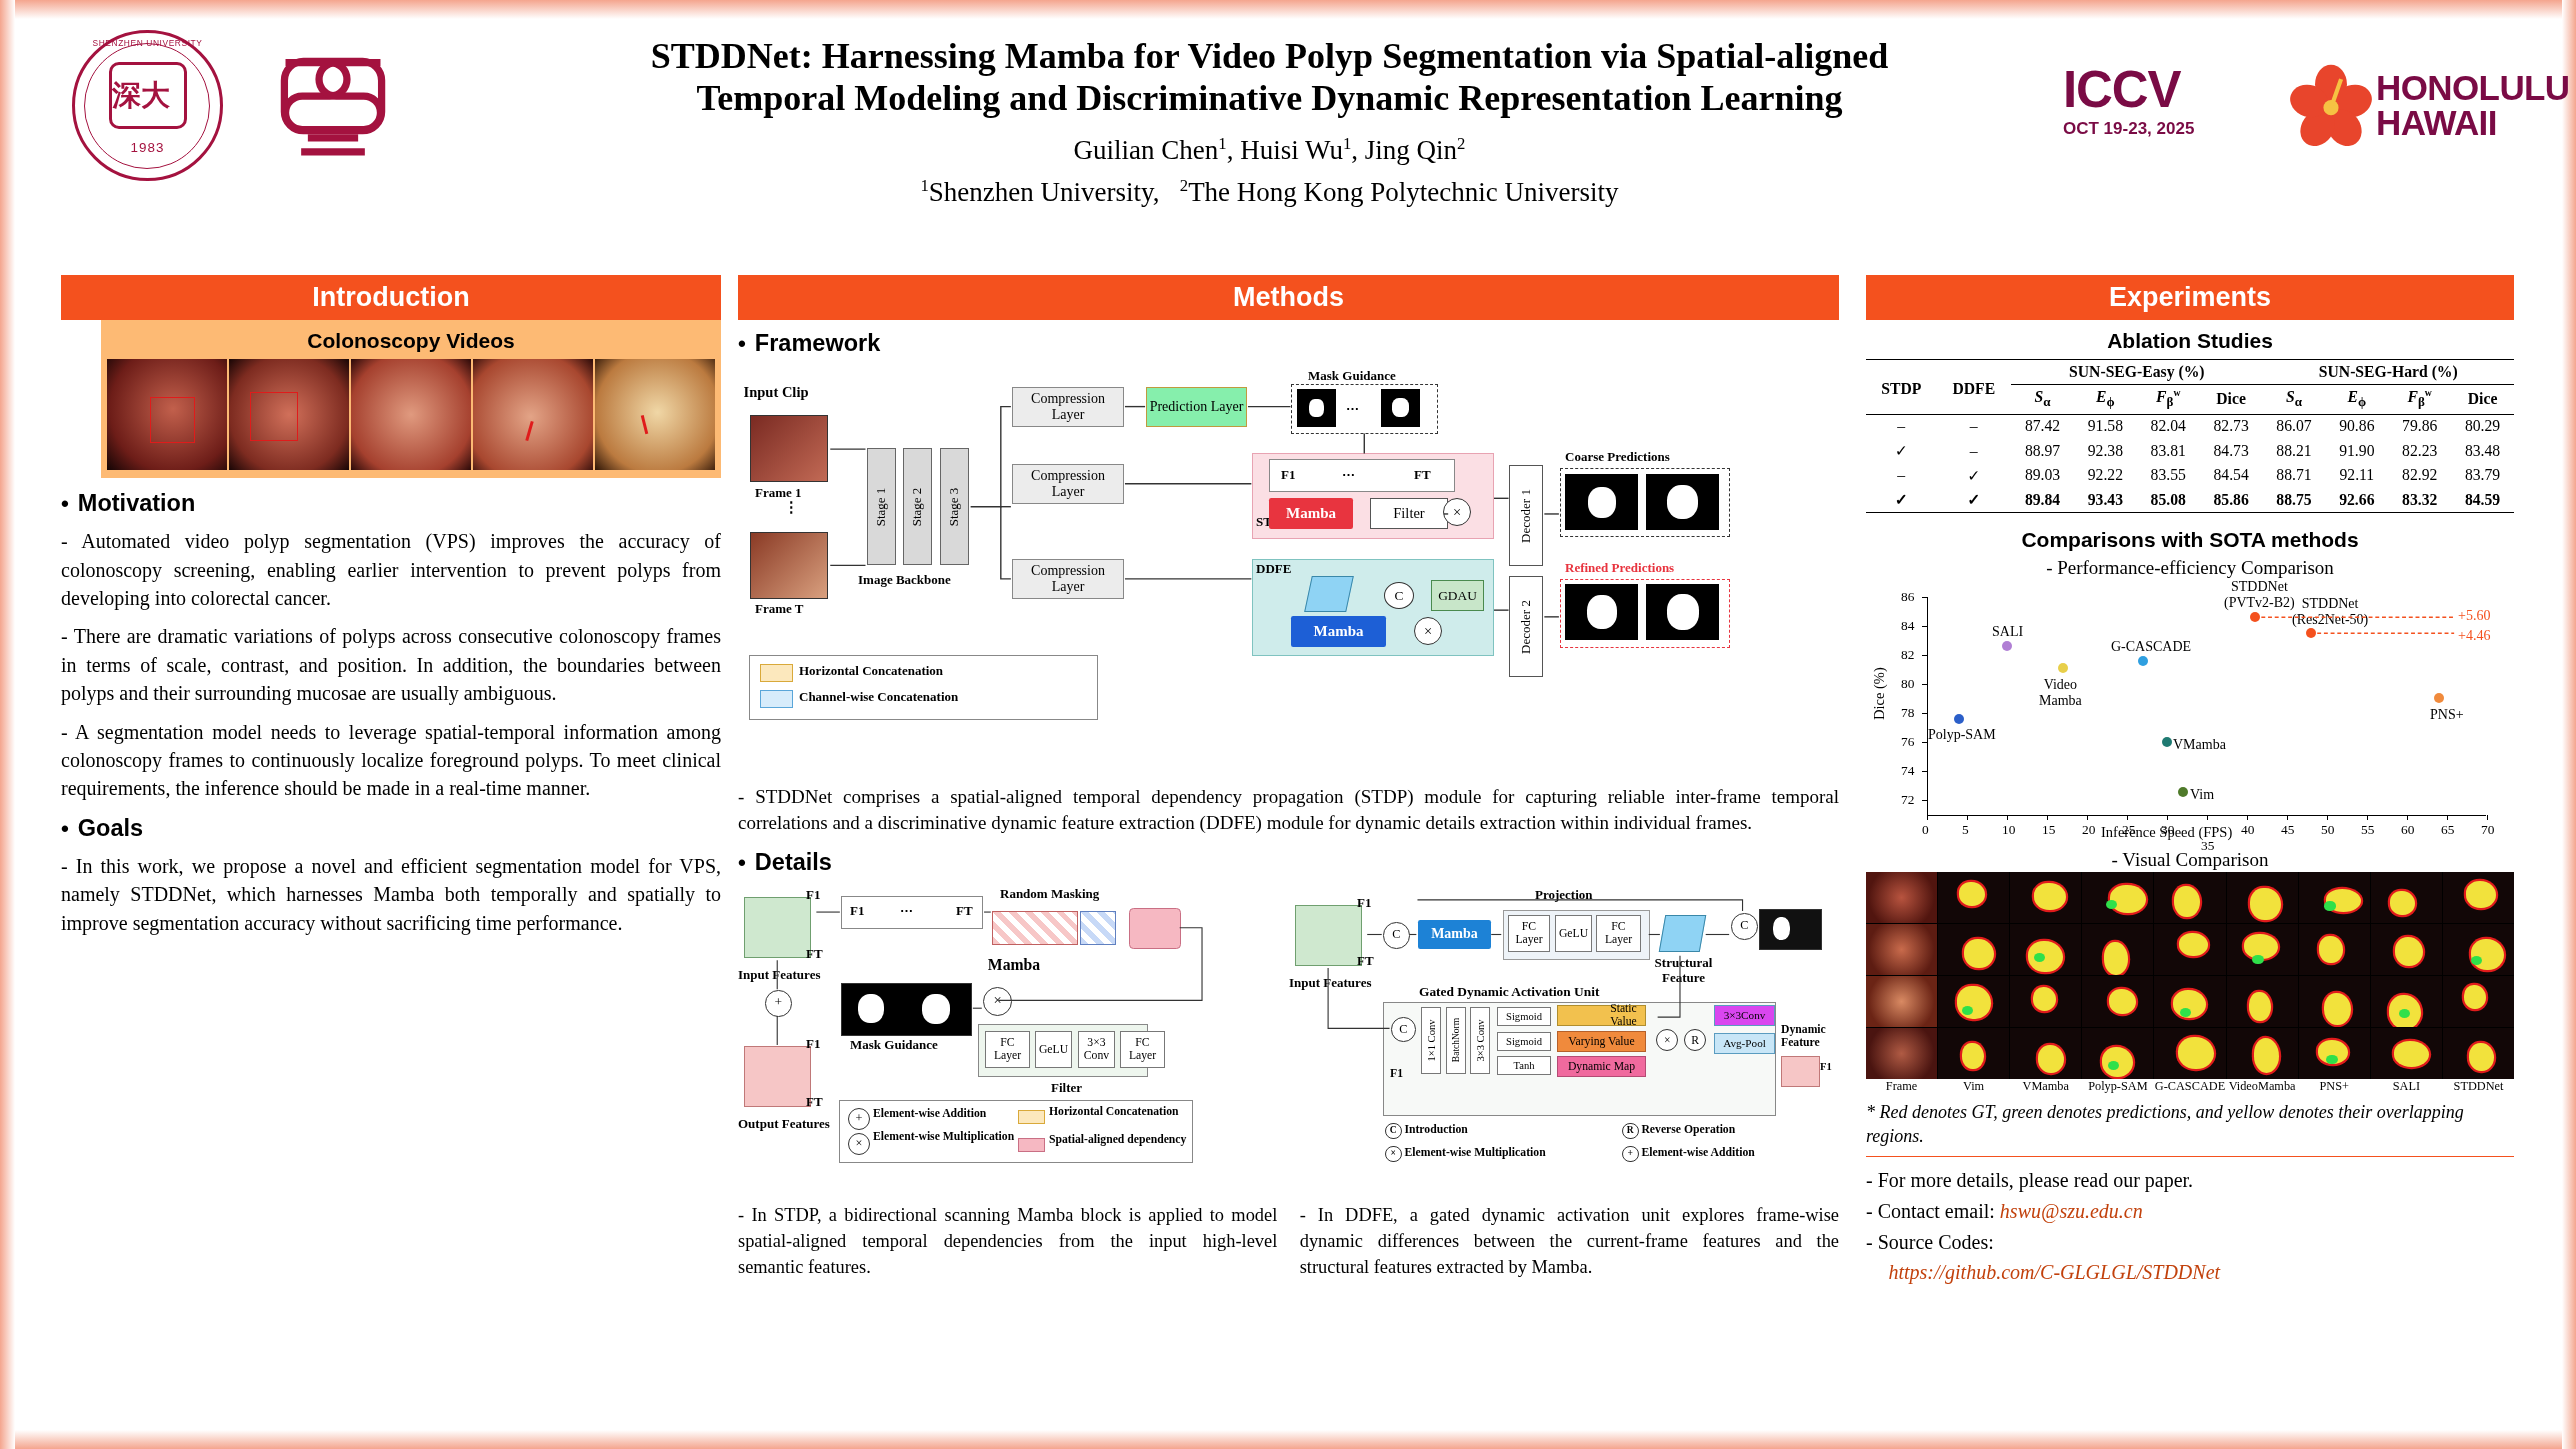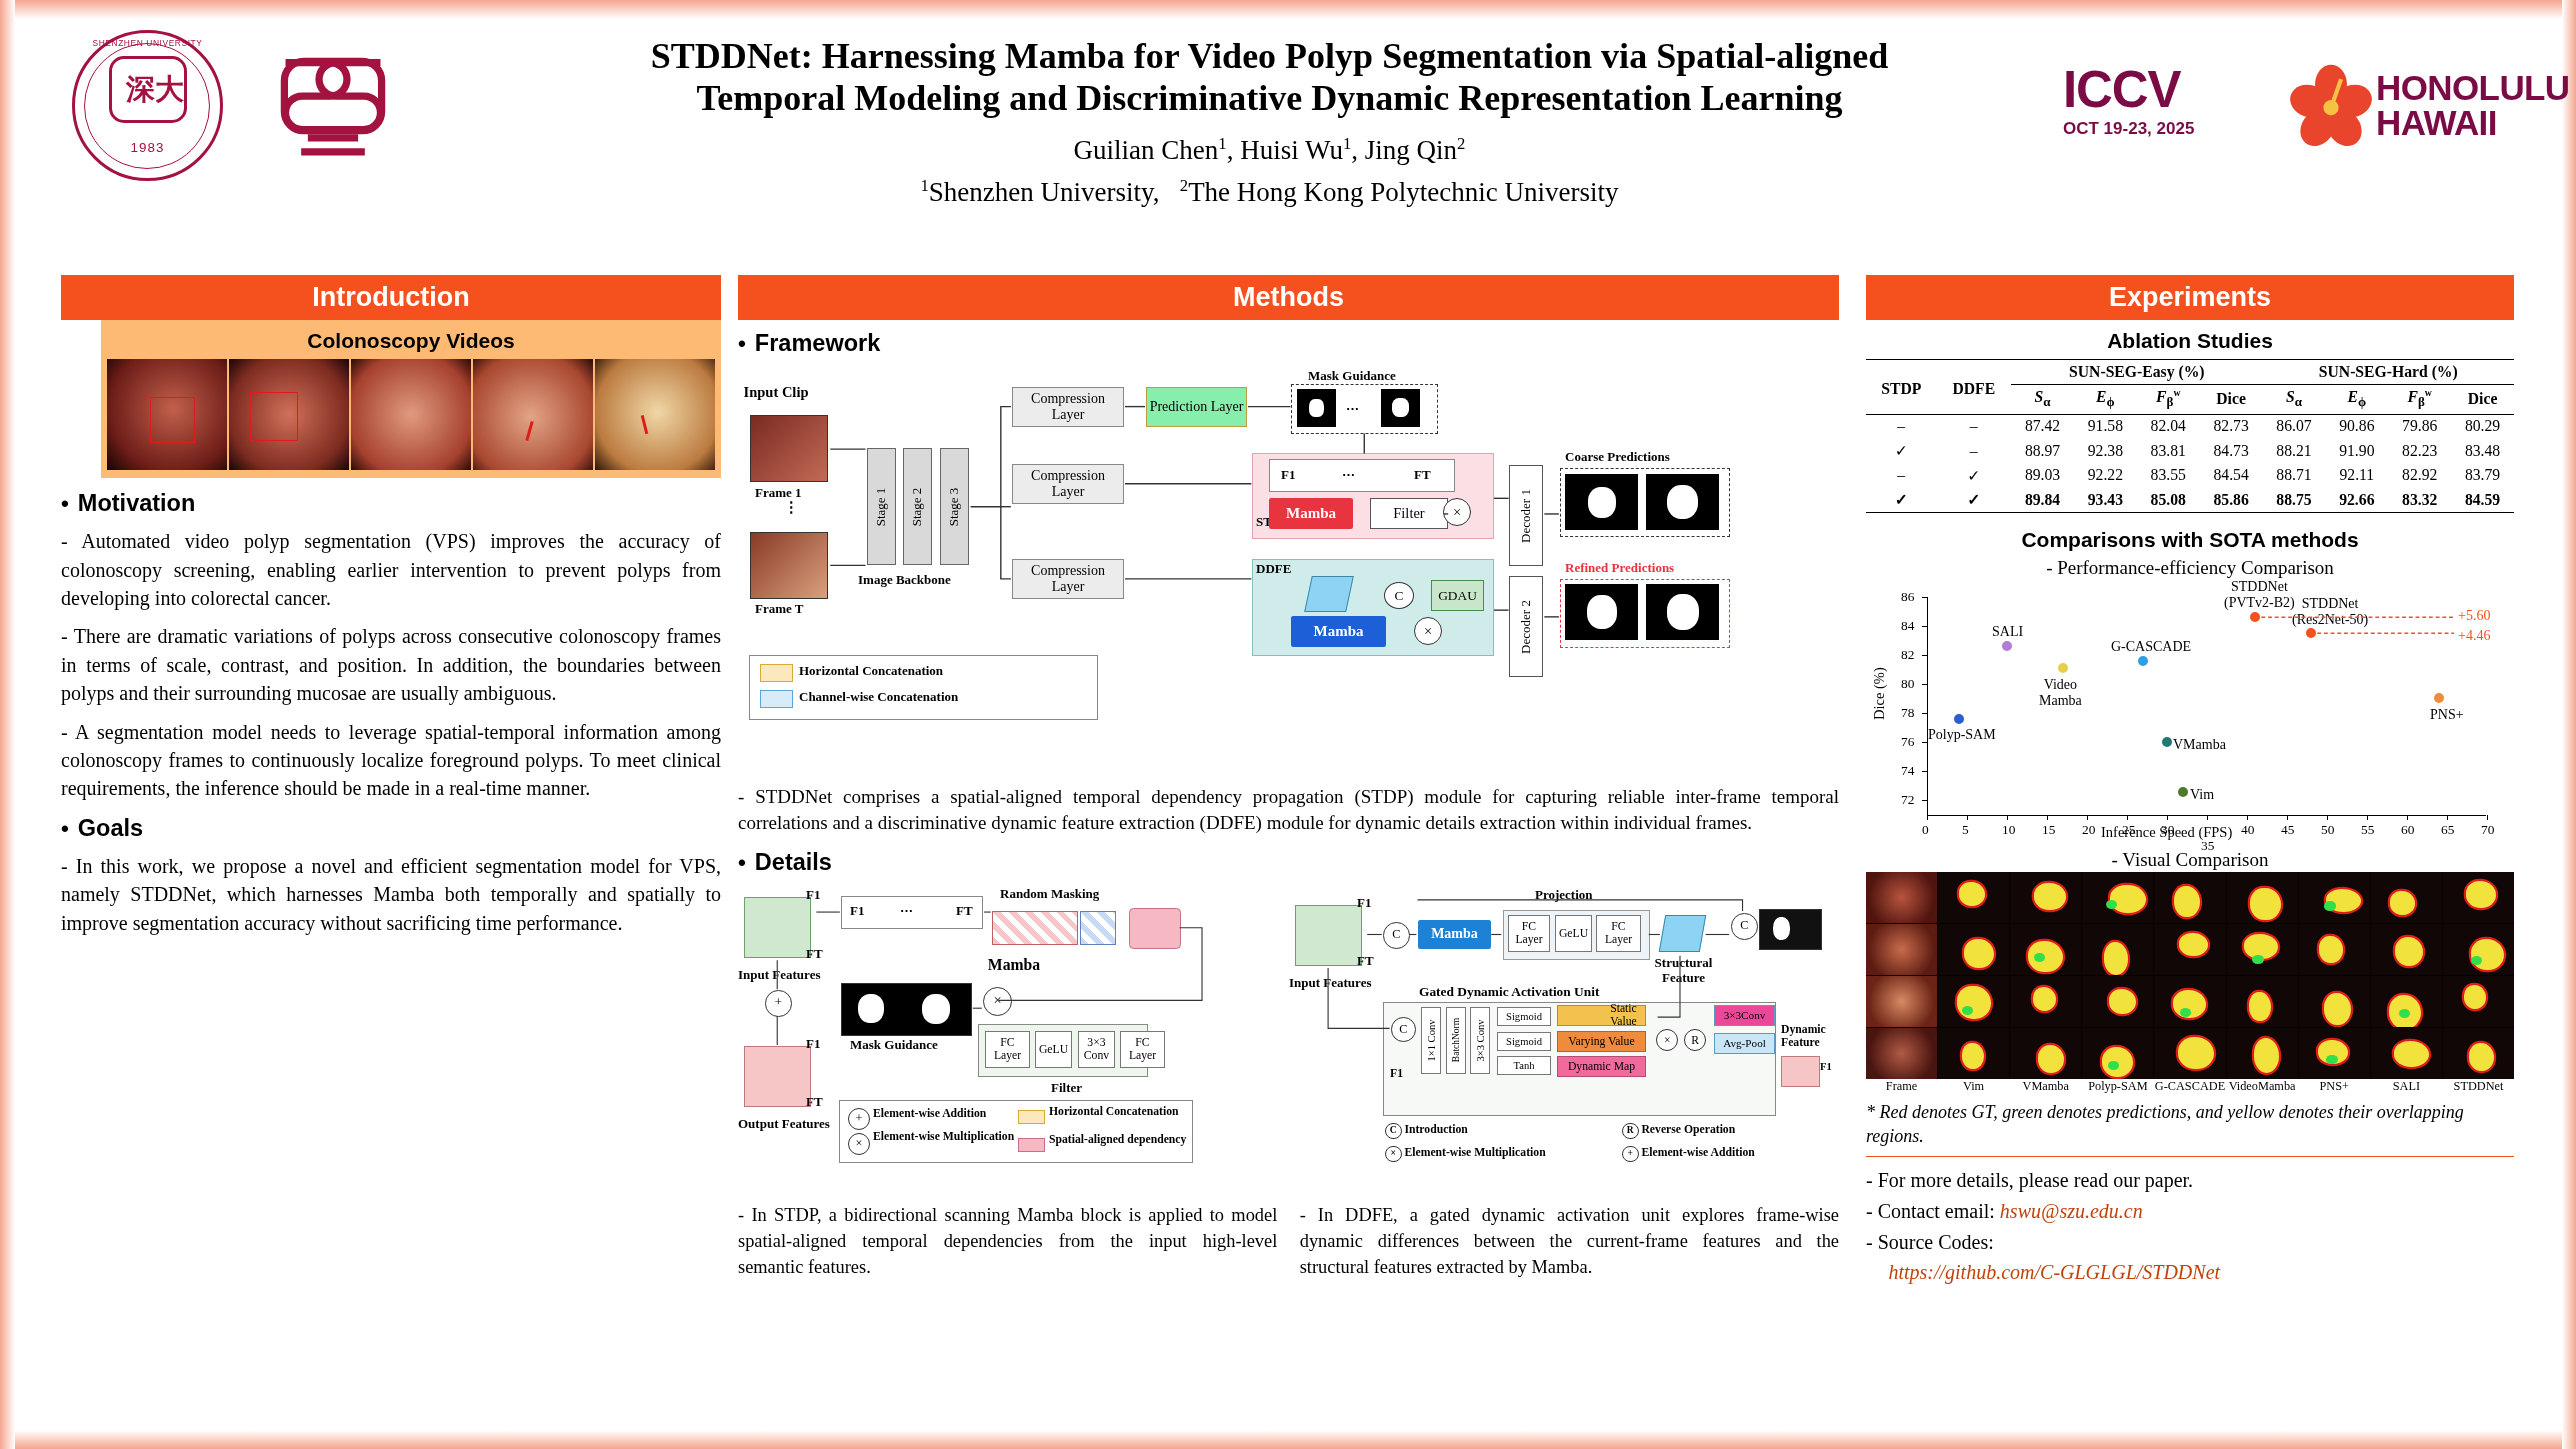--- a/index.html
+++ b/index.html
@@ -34,23 +34,23 @@
   .logo-szu-ring{
     position:absolute;left:0;top:0;width:151px;height:151px;border-radius:50%;
     border:3.9px solid #a4123f;box-sizing:border-box;
     background:#fff;
   }
   .logo-szu-inner{
     position:absolute;left:12.3px;top:12.3px;width:126px;height:126px;border-radius:50%;
     border:1.7px solid #a4123f;box-sizing:border-box;
   }
   .logo-szu-center{
-    position:absolute;left:37px;top:26px;width:78px;height:67px;
-    border:3.4px solid #a4123f;box-sizing:border-box;border-radius:15px;
-    color:#a4123f;font-size:29px;text-align:right;line-height:60px;font-weight:bold;
+    position:absolute;left:37px;top:32px;width:78px;height:67px;
+    border:3.4px solid #a4123f;box-sizing:border-box;border-radius:10px;
+    color:#a4123f;font-size:29px;text-align:left;line-height:60px;font-weight:bold;
   }
   .logo-szu-year{
     position:absolute;left:0;top:110px;width:151px;text-align:center;
     color:#a4123f;font-size:13.4px;font-family:"Liberation Sans",sans-serif;letter-spacing:1.1px;
   }
   .logo-szu-top{
     position:absolute;left:0;top:7.8px;width:151px;text-align:center;
     color:#a4123f;font-size:8.4px;font-family:"Liberation Sans",sans-serif;letter-spacing:0.6px;
   }
   .logo-polyu{position:absolute;left:252px;top:27px;width:162px;height:140px;}
@@ -479,21 +479,21 @@
         <div class="box" style="left:208px;top:149px;width:54px;height:19px;border:0.8px solid #777;background:#fff;font-size:10.6px;">Sigmoid</div>
         <div class="box" style="left:208px;top:173px;width:54px;height:19px;border:0.8px solid #777;background:#fff;font-size:10.6px;">Tanh</div>
 
         <div class="box" style="left:268px;top:122px;width:89px;height:21px;background:#f2c14e;border:0.8px solid #b08e2e;font-size:11.7px;padding-left:44px;">Static Value</div>
         <div class="box" style="left:268px;top:148px;width:89px;height:21px;background:#f08a3c;border:0.8px solid #b5602a;font-size:11.7px;">Varying Value</div>
         <div class="box" style="left:268px;top:173px;width:89px;height:21px;background:#f06a9e;border:0.8px solid #b44b74;font-size:11.7px;">Dynamic Map</div>
 
         <div class="box" style="left:367px;top:146px;width:22.4px;height:22.4px;border-radius:50%;border:1.1px solid #333;background:#fff;font-size:11.7px;">×</div>
         <div class="box" style="left:395px;top:146px;width:22.4px;height:22.4px;border-radius:50%;border:1.1px solid #333;background:#fff;font-size:11.7px;">R</div>
 
-        <div class="box" style="left:425px;top:122px;width:61px;height:21px;background:#ec4899;border:0.8px solid #5a9cc0;font-size:11.2px;">3×3Conv</div>
+        <div class="box" style="left:425px;top:122px;width:61px;height:21px;background:#d946ef;border:0.8px solid #5a9cc0;font-size:11.2px;">3×3Conv</div>
         <div class="box" style="left:425px;top:150px;width:61px;height:21px;background:#c8e6f7;border:0.8px solid #5a9cc0;font-size:11.2px;">Avg-Pool</div>
 
         <div class="lbl sm" style="left:492px;top:140px;width:48px;font-size:11.7px;line-height:1.15;">Dynamic Feature</div>
         <div class="box" style="left:492px;top:173px;width:39px;height:31px;background:#f6c6c6;border:0.8px solid #c07878;"></div>
         <div class="lbl sm" style="left:531px;top:178px;font-size:10.6px;">F1</div>
 
         <div class="lbl sm" style="left:101px;top:184px;font-size:11.7px;">F1</div>
 
         <div class="lbl sm" style="left:96px;top:240px;font-size:11.7px;">
           <span style="display:inline-block;width:14.5px;height:14.5px;border:1.1px solid #333;border-radius:50%;text-align:center;line-height:13.4px;font-size:9.5px;">C</span>

